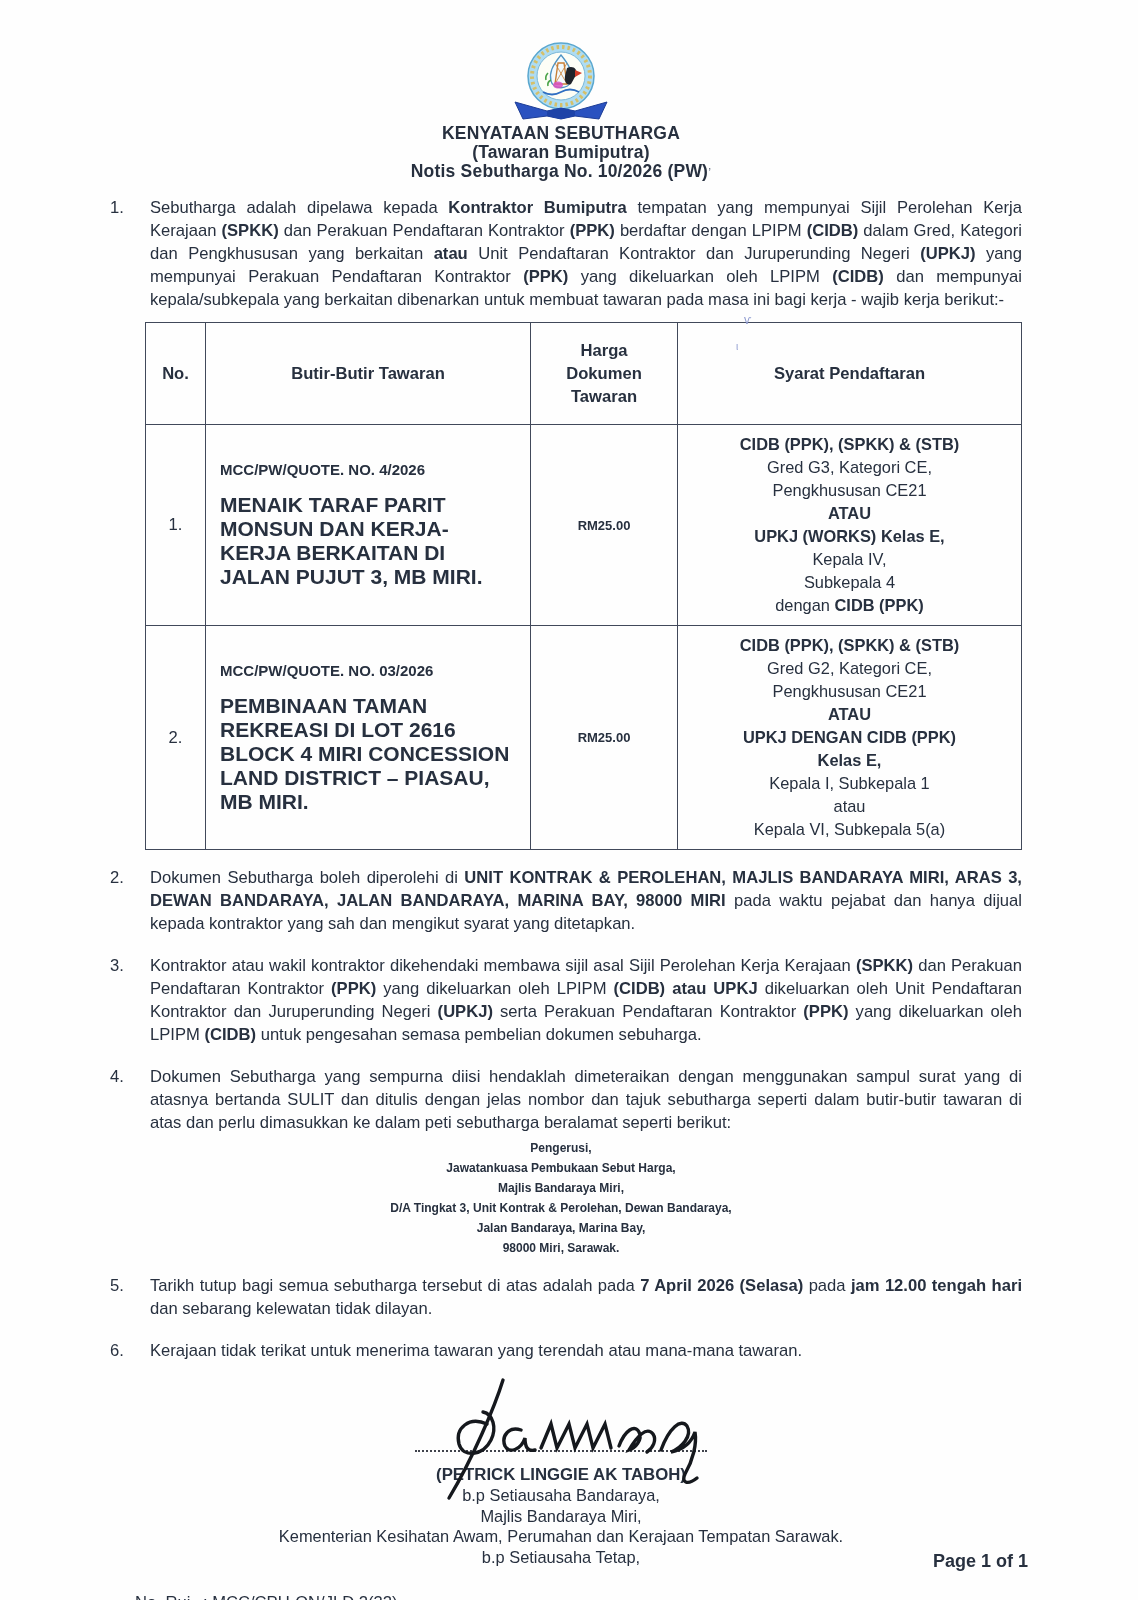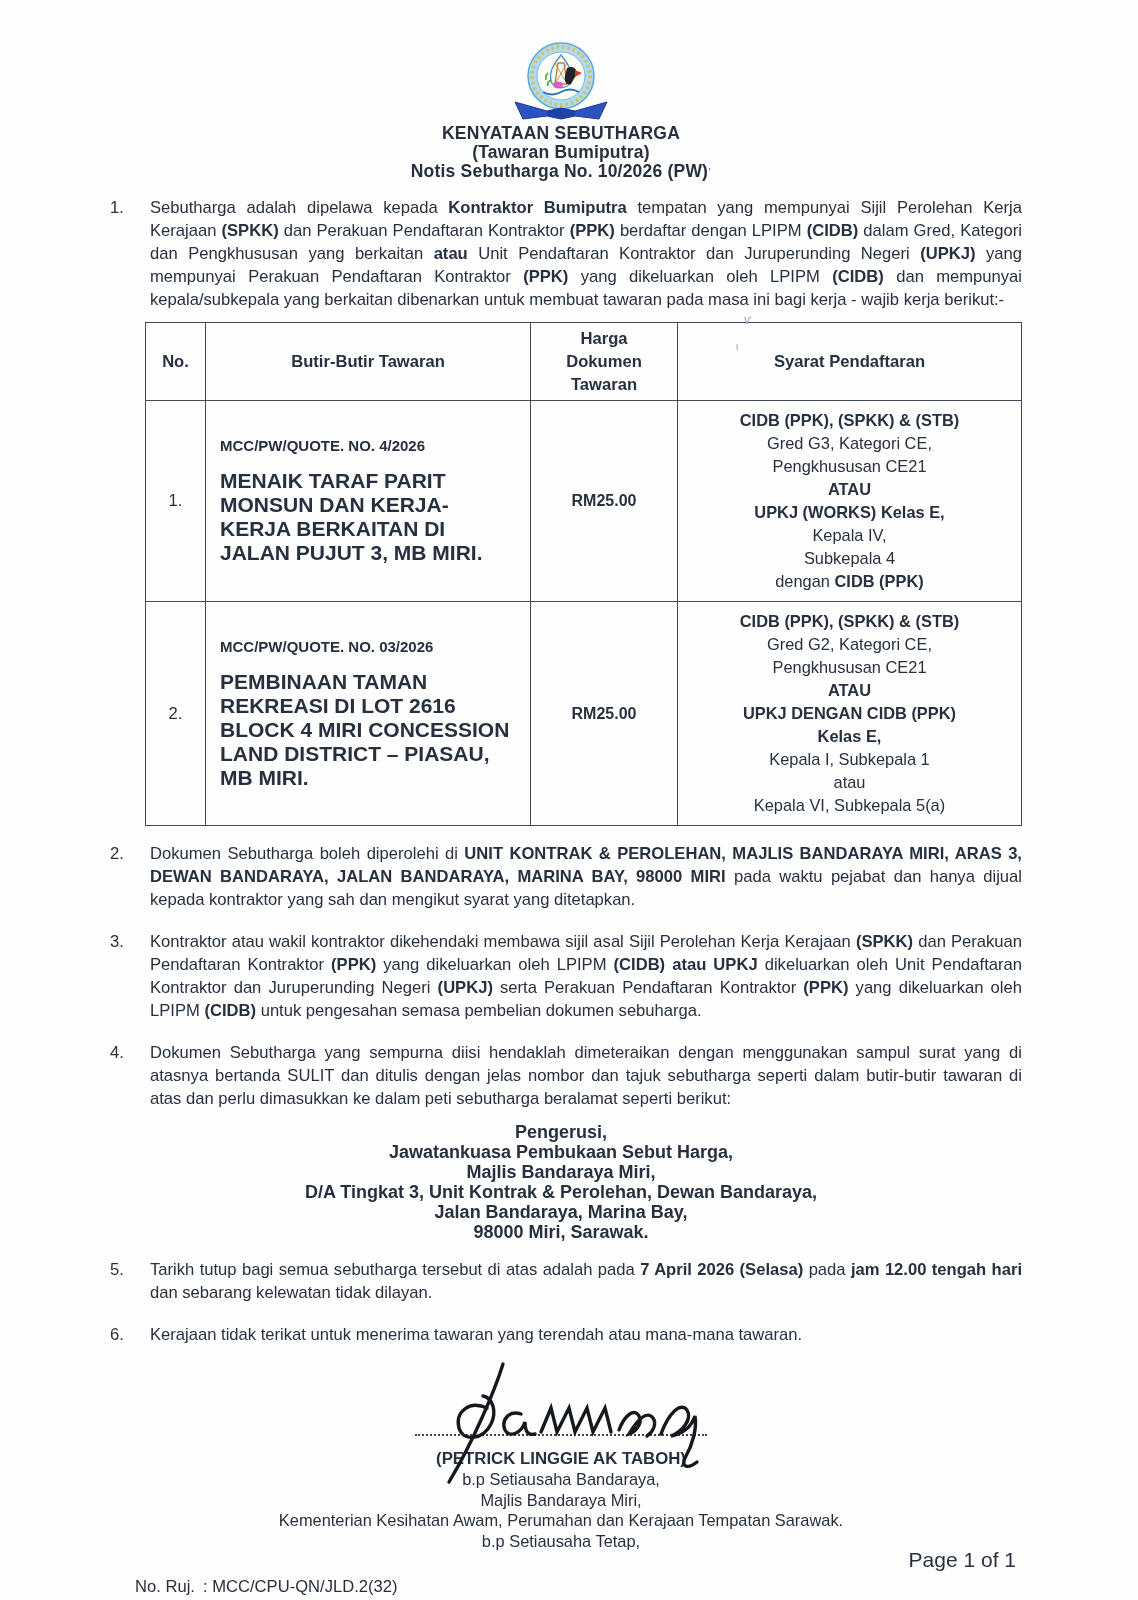--- a/index.html
+++ b/index.html
@@ -33,42 +33,42 @@
 
   .quote-table {
     border-collapse: collapse;
     margin: 11px 0 0 45px;
     width: 876px;
     table-layout: fixed;
   }
   .quote-table th, .quote-table td { border: 1.6px solid #41495a; }
   .quote-table th {
     font-size: 16.6px; font-weight: 700; text-align: center;
-    vertical-align: middle; line-height: 20px; height: 62px; padding: 4px;
+    vertical-align: middle; line-height: 20px; height: 62px; padding: 16px;
   }
   .cell-no { text-align: center; font-size: 16.6px; vertical-align: middle; }
   .cell-butir { padding: 12px 14px; vertical-align: middle; }
   .butir-ref { font-weight: 700; font-size: 15px; margin-bottom: 15px; }
   .butir-title { font-weight: 700; font-size: 21px; line-height: 24px; }
-  .cell-harga { text-align: center; font-weight: 700; font-size: 16px; vertical-align: middle; }
+  .cell-harga { text-align: center; font-weight: 700; font-size: 13px; vertical-align: middle; }
   .cell-syarat { text-align: center; font-size: 16.4px; vertical-align: middle; padding: 8px 6px; }
   .syarat-line { line-height: 23px; }
 
-  .address { text-align: center; font-weight: 700; font-size: 18px; line-height: 20px; margin-top: 12px; }
+  .address { text-align: center; font-weight: 700; font-size: 12px; line-height: 20px; margin-top: 4px; }
 
   .sig-block { text-align: center; margin-top: 14px; position: relative; }
   .sig-script { position: relative; height: 62px; }
   .sig-script svg { position: absolute; left: 50%; top: -4px; transform: translateX(-44%); overflow: visible; pointer-events: none; }
   .sig-dots { display: inline-block; width: 292px; height: 3px; border-bottom: 2.5px dotted #40434c; }
   .sig-name { font-weight: 700; font-size: 16.8px; line-height: 21px; margin-top: 8px; }
   .sig-line { font-size: 16.4px; line-height: 20.5px; }
 
   .footer { margin: 24px 0 0 35px; font-size: 16.6px; line-height: 23px; }
   .footer .lbl { display: inline-block; width: 68px; }
-  .page-num { position: absolute; right: 122px; bottom: 28px; font-weight: 400; font-size: 21px; }
+  .page-num { position: absolute; right: 110px; bottom: 28px; font-weight: 700; font-size: 18px; }
 
   .artifact { position: absolute; color: #8f9bd0; font-size: 12px; }
   #artifact-1 { left: 744px; top: 313px; }
   #artifact-2 { left: 736px; top: 341px; font-size: 10px; }
 </style>
 </head>
 <body>
 
 <div class="page">
 

